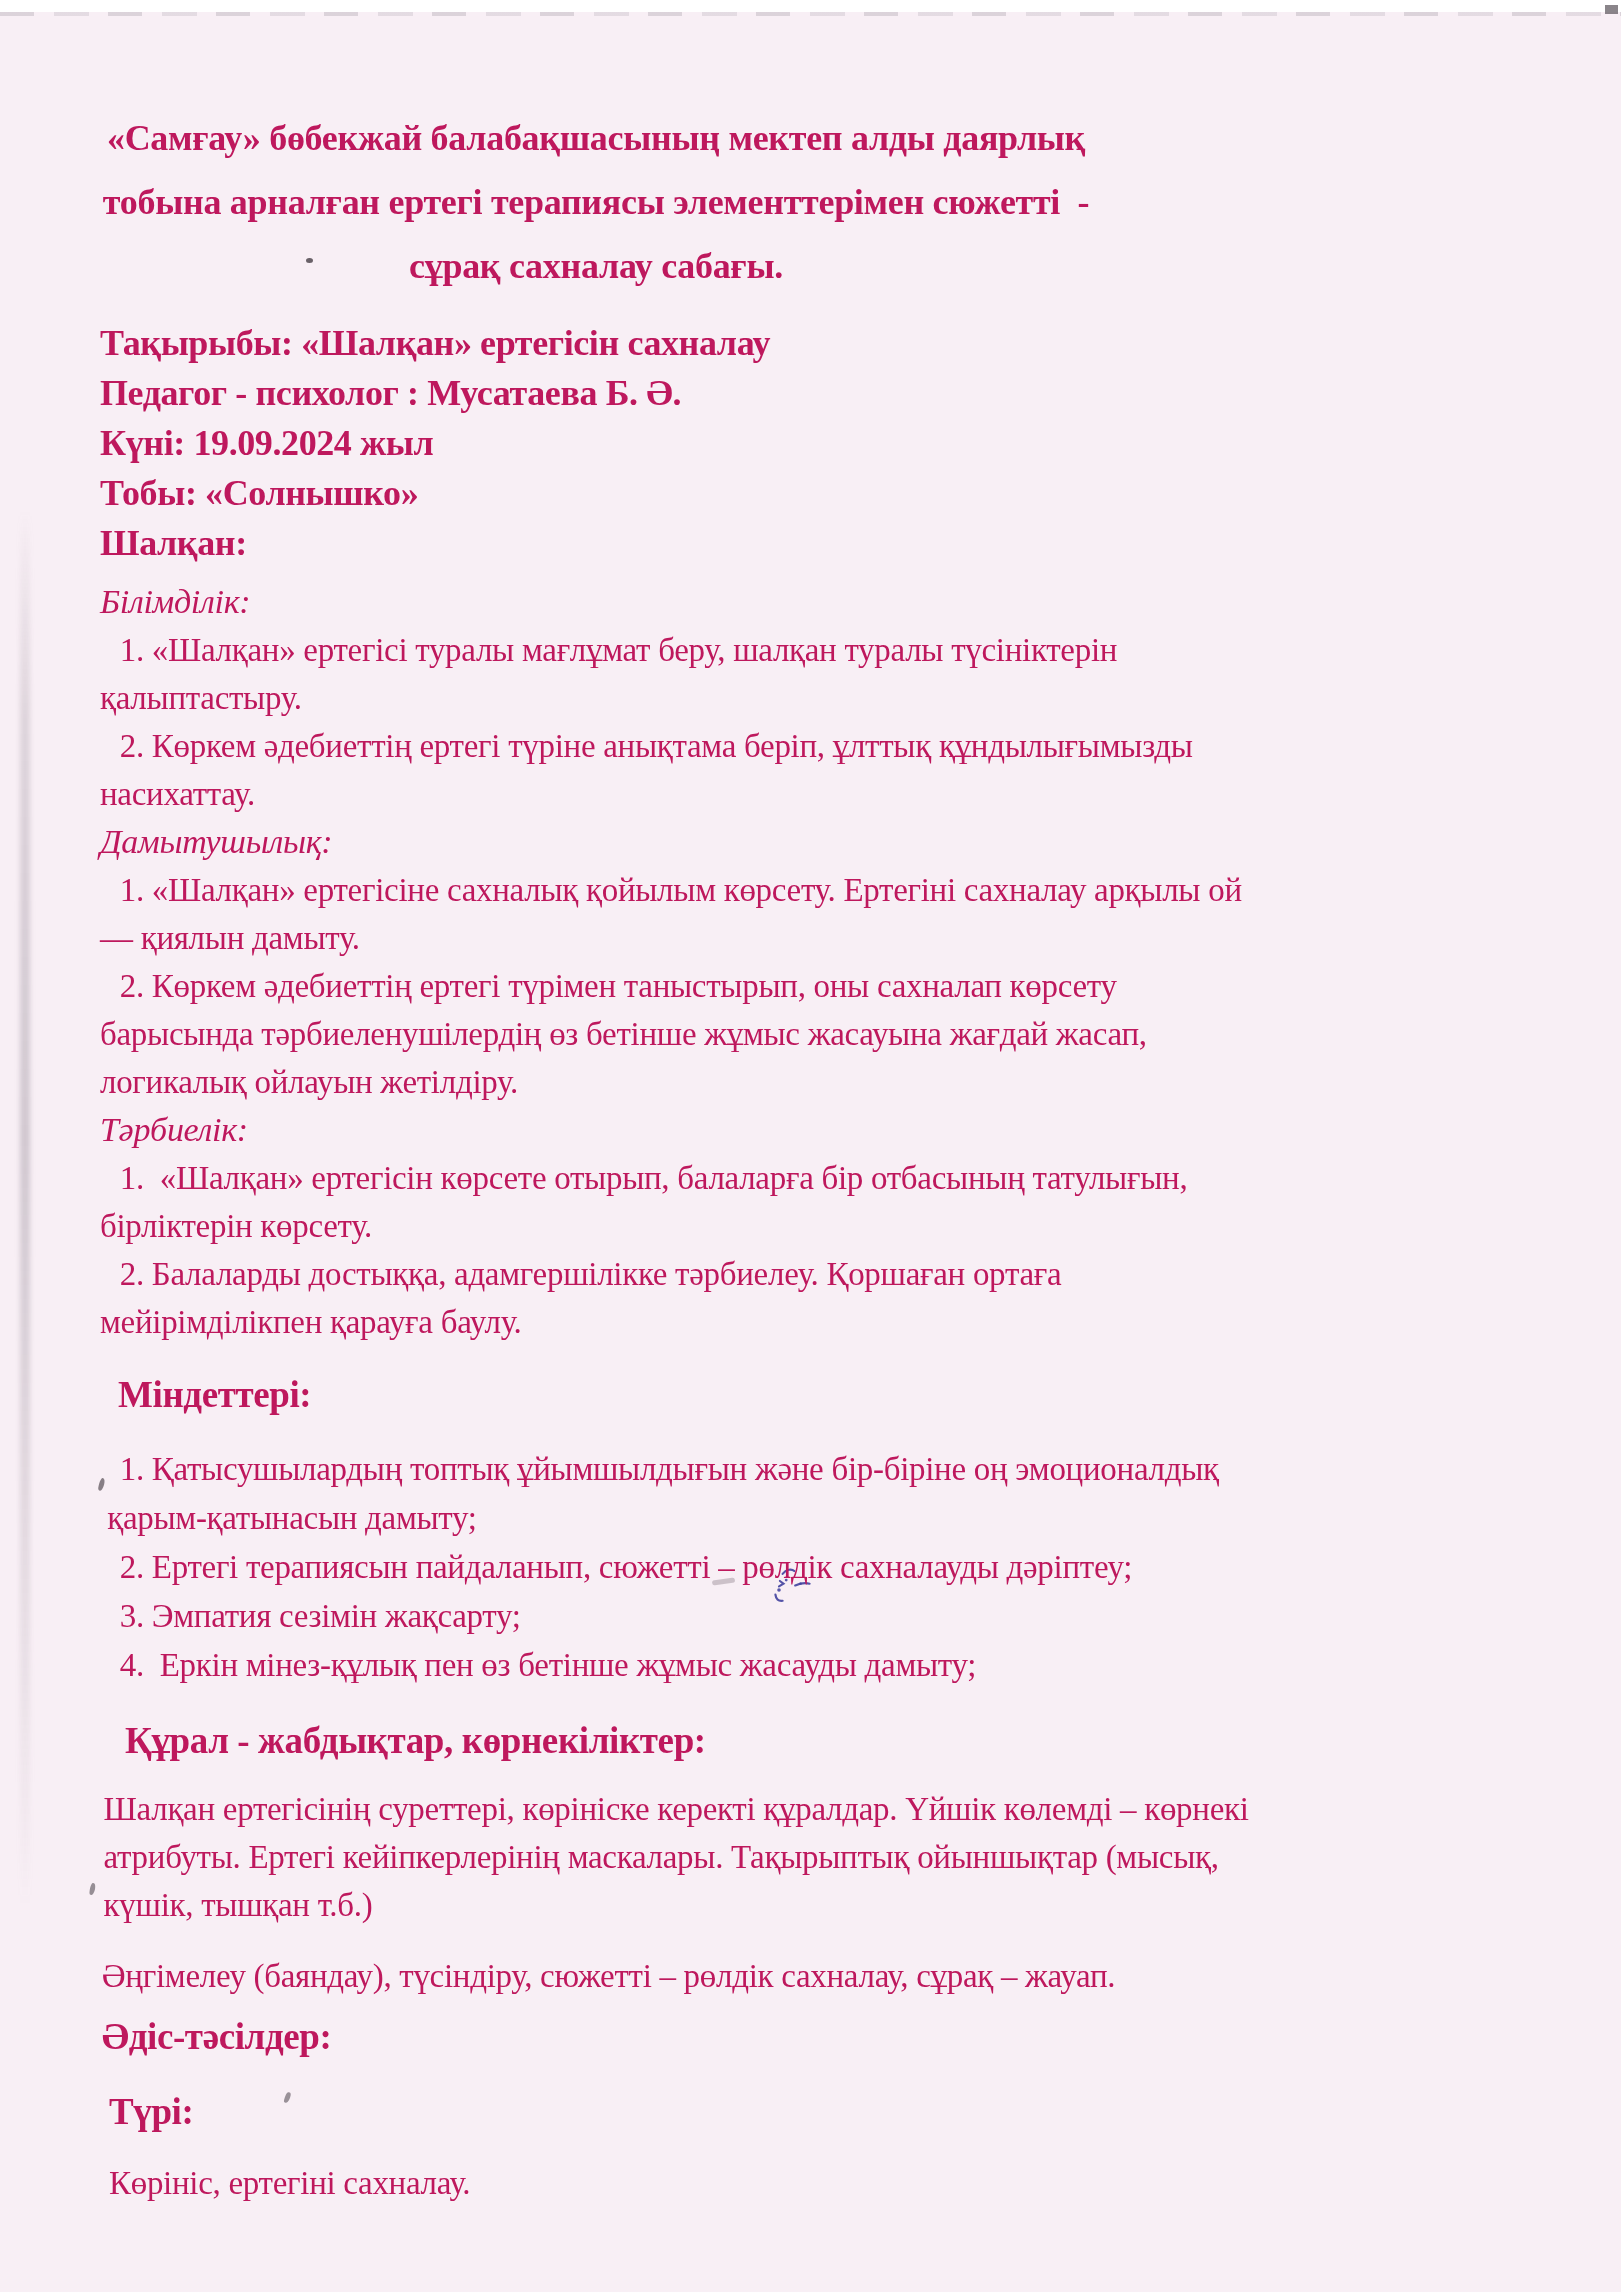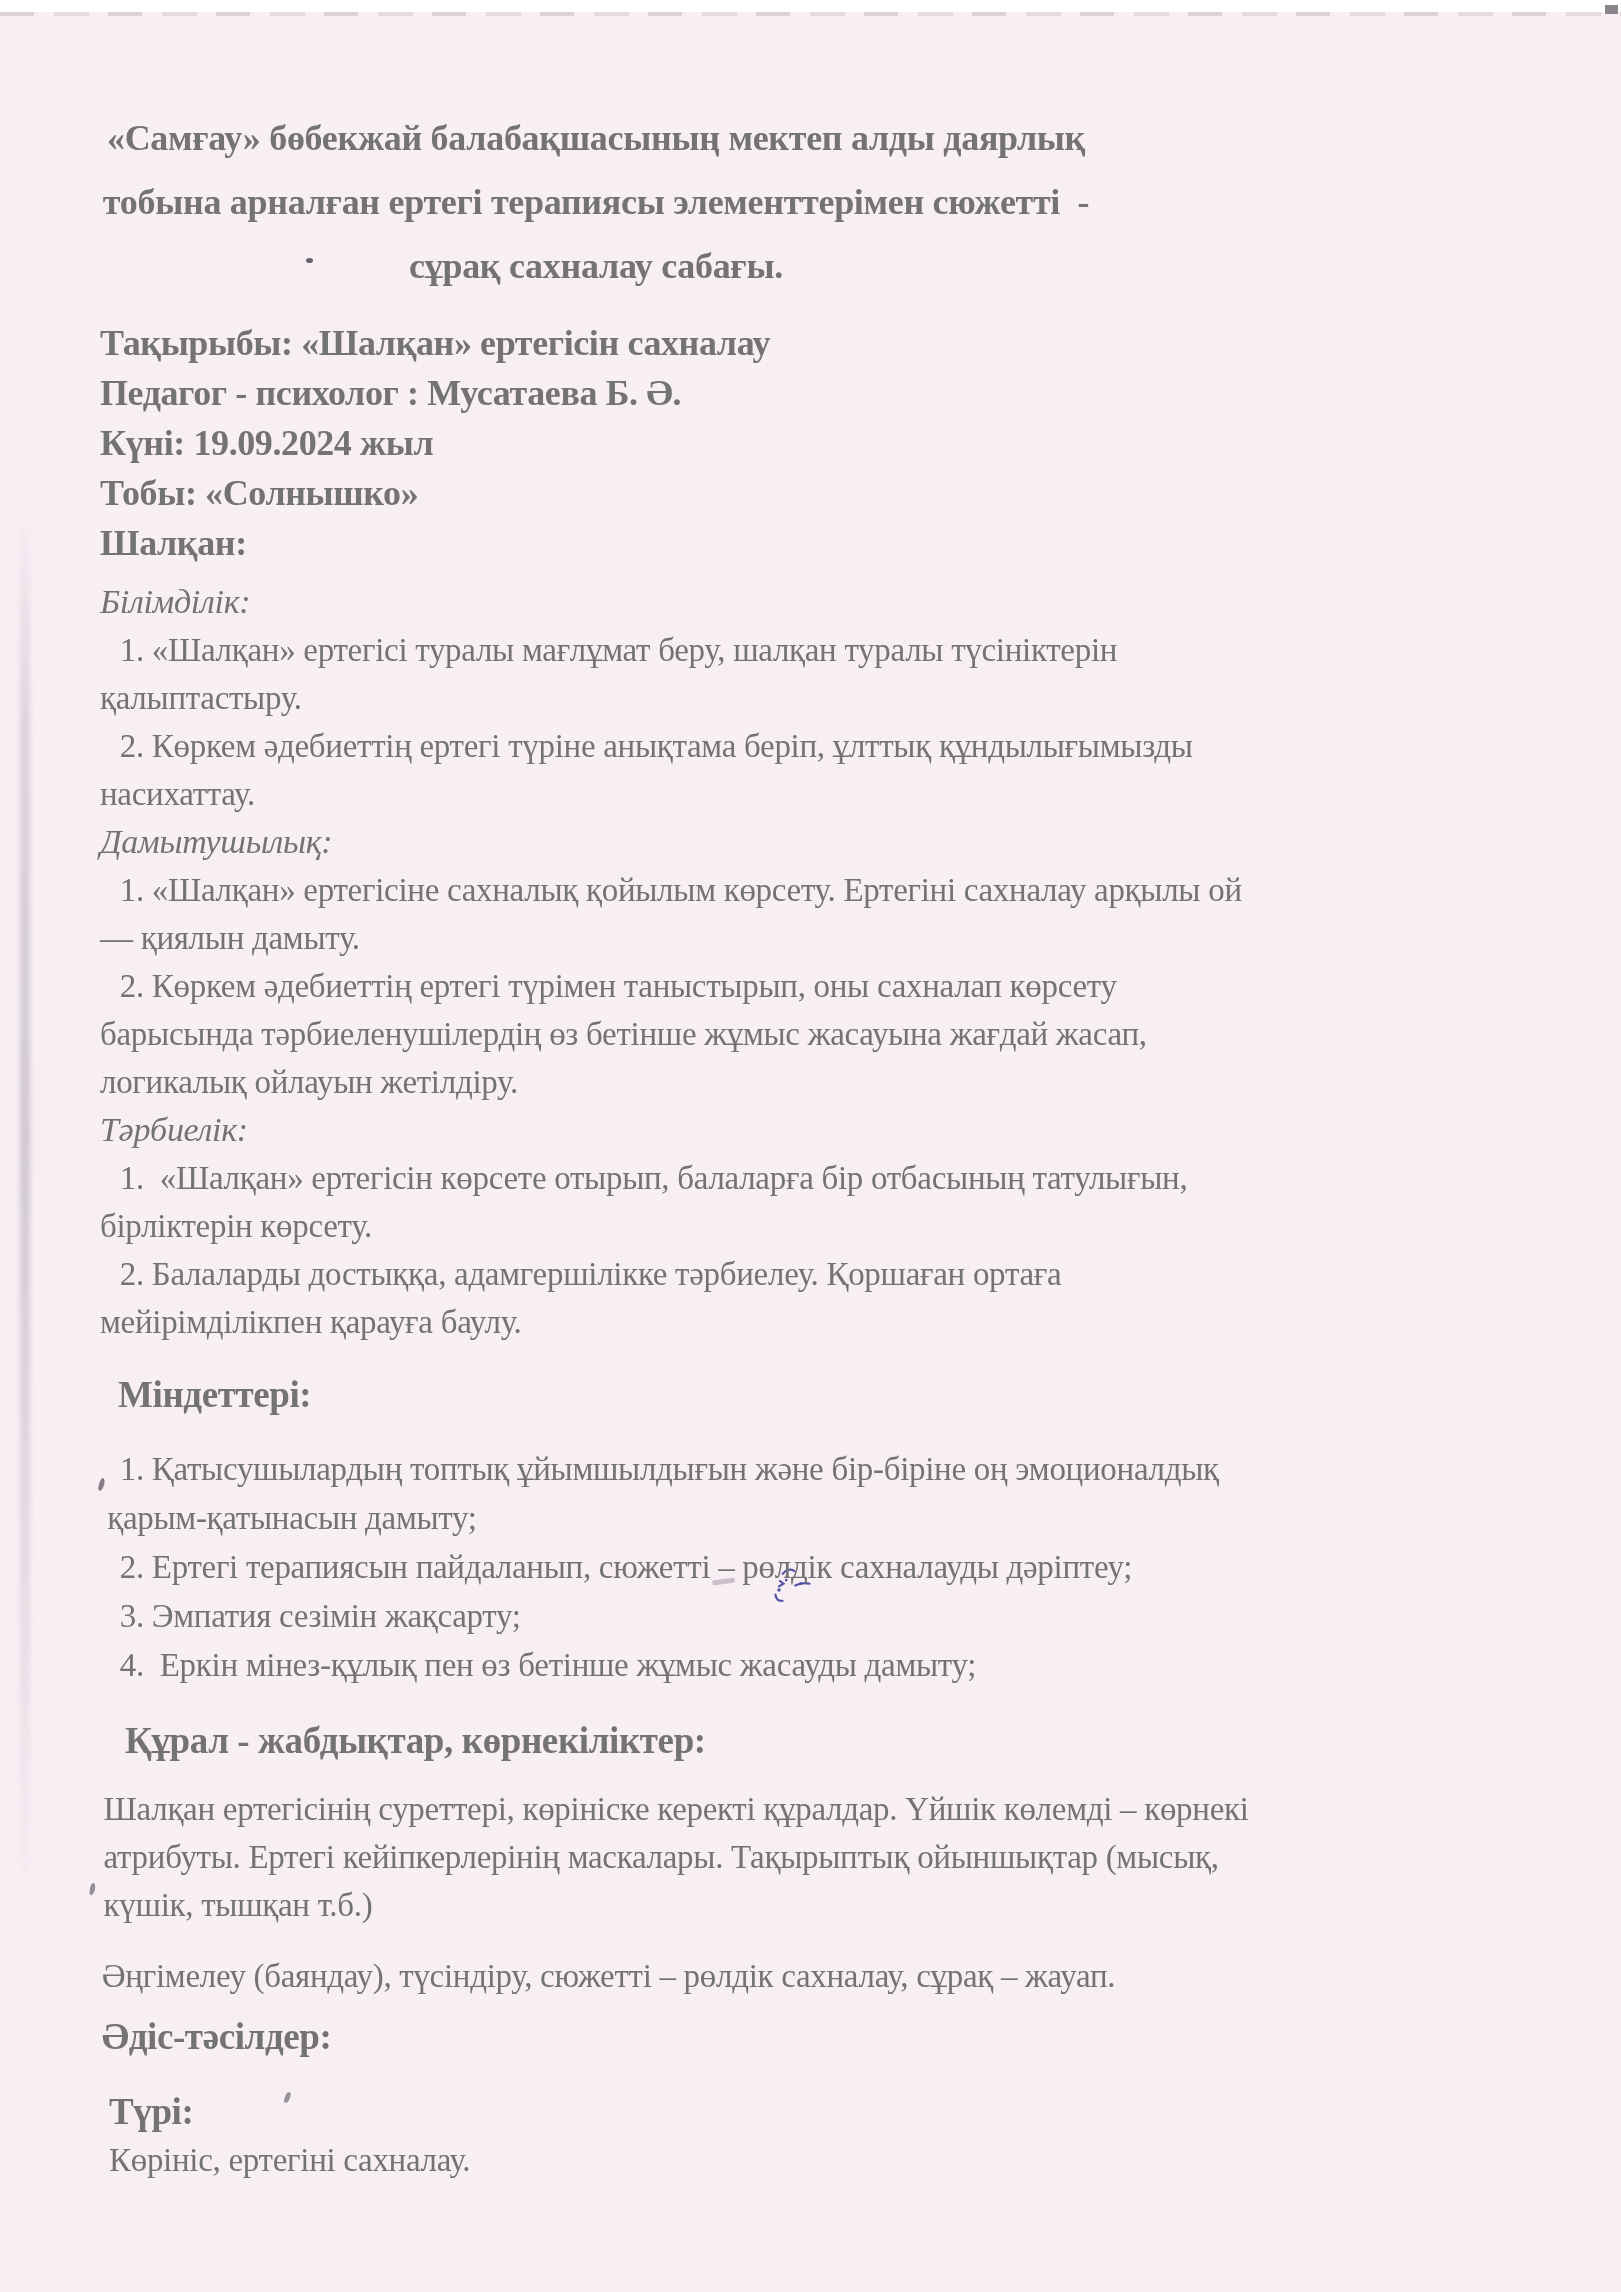--- a/index.html
+++ b/index.html
@@ -2,21 +2,21 @@
 <html style="font-size:14.3px"><head>
 <meta charset="utf-8">
 <style>
   html,body{margin:0;padding:0;background:#efe9ee;}
   .page{
     position:relative;
     width:1621px;height:2293px;
     background:#f8eff5;
     overflow:hidden;
     font-family:"Liberation Serif","DejaVu Serif",serif;
-    color:#737373;
+    color:#be185d;
   }
   
   .top-white{position:absolute;top:0;left:0;width:100%;height:11.6px;background:#ffffff;}
   .top-dashes{
     position:absolute;top:11.6px;left:0;width:100%;height:4.5px;opacity:.55;
     background:repeating-linear-gradient(90deg,#c4bcc4 0 34px,transparent 34px 54px,#d3cbd3 54px 89px,transparent 89px 108px);
   }
   .left-streak{
     position:absolute;left:19.7px;top:510px;width:10.7px;height:1397px;
     background:linear-gradient(to bottom,transparent 0%,rgba(130,118,130,.22) 15%,rgba(108,98,112,.28) 45%,rgba(130,118,130,.15) 78%,transparent 100%);
@@ -51,21 +51,21 @@
   .ind20{padding-left:18px;}
   .ind28{padding-left:25px;}
   .tasks{margin-top:25px;}
   .tasks .items{margin-top:26px;line-height:49px;}
   .equipment{margin-top:27px;}
   .equipment .body{margin-top:19.7px;}
   .equipment .body .line{padding-left:3.6px;}
   .methods{margin-top:23px;}
   .methods .line{margin-top:12.5px;padding-left:1.8px;}
   .type{margin-top:27px;}
-  .type .line{margin-top:0;padding-left:9px;}
+  .type .line{margin-top:23px;padding-left:9px;}
 </style>
 </head>
 <body>
 
 <div class="page">
 
   <div class="top-white"></div>
   <div class="top-dashes"></div>
   <div class="left-streak"></div>
   <div class="speck s-corner"></div>

